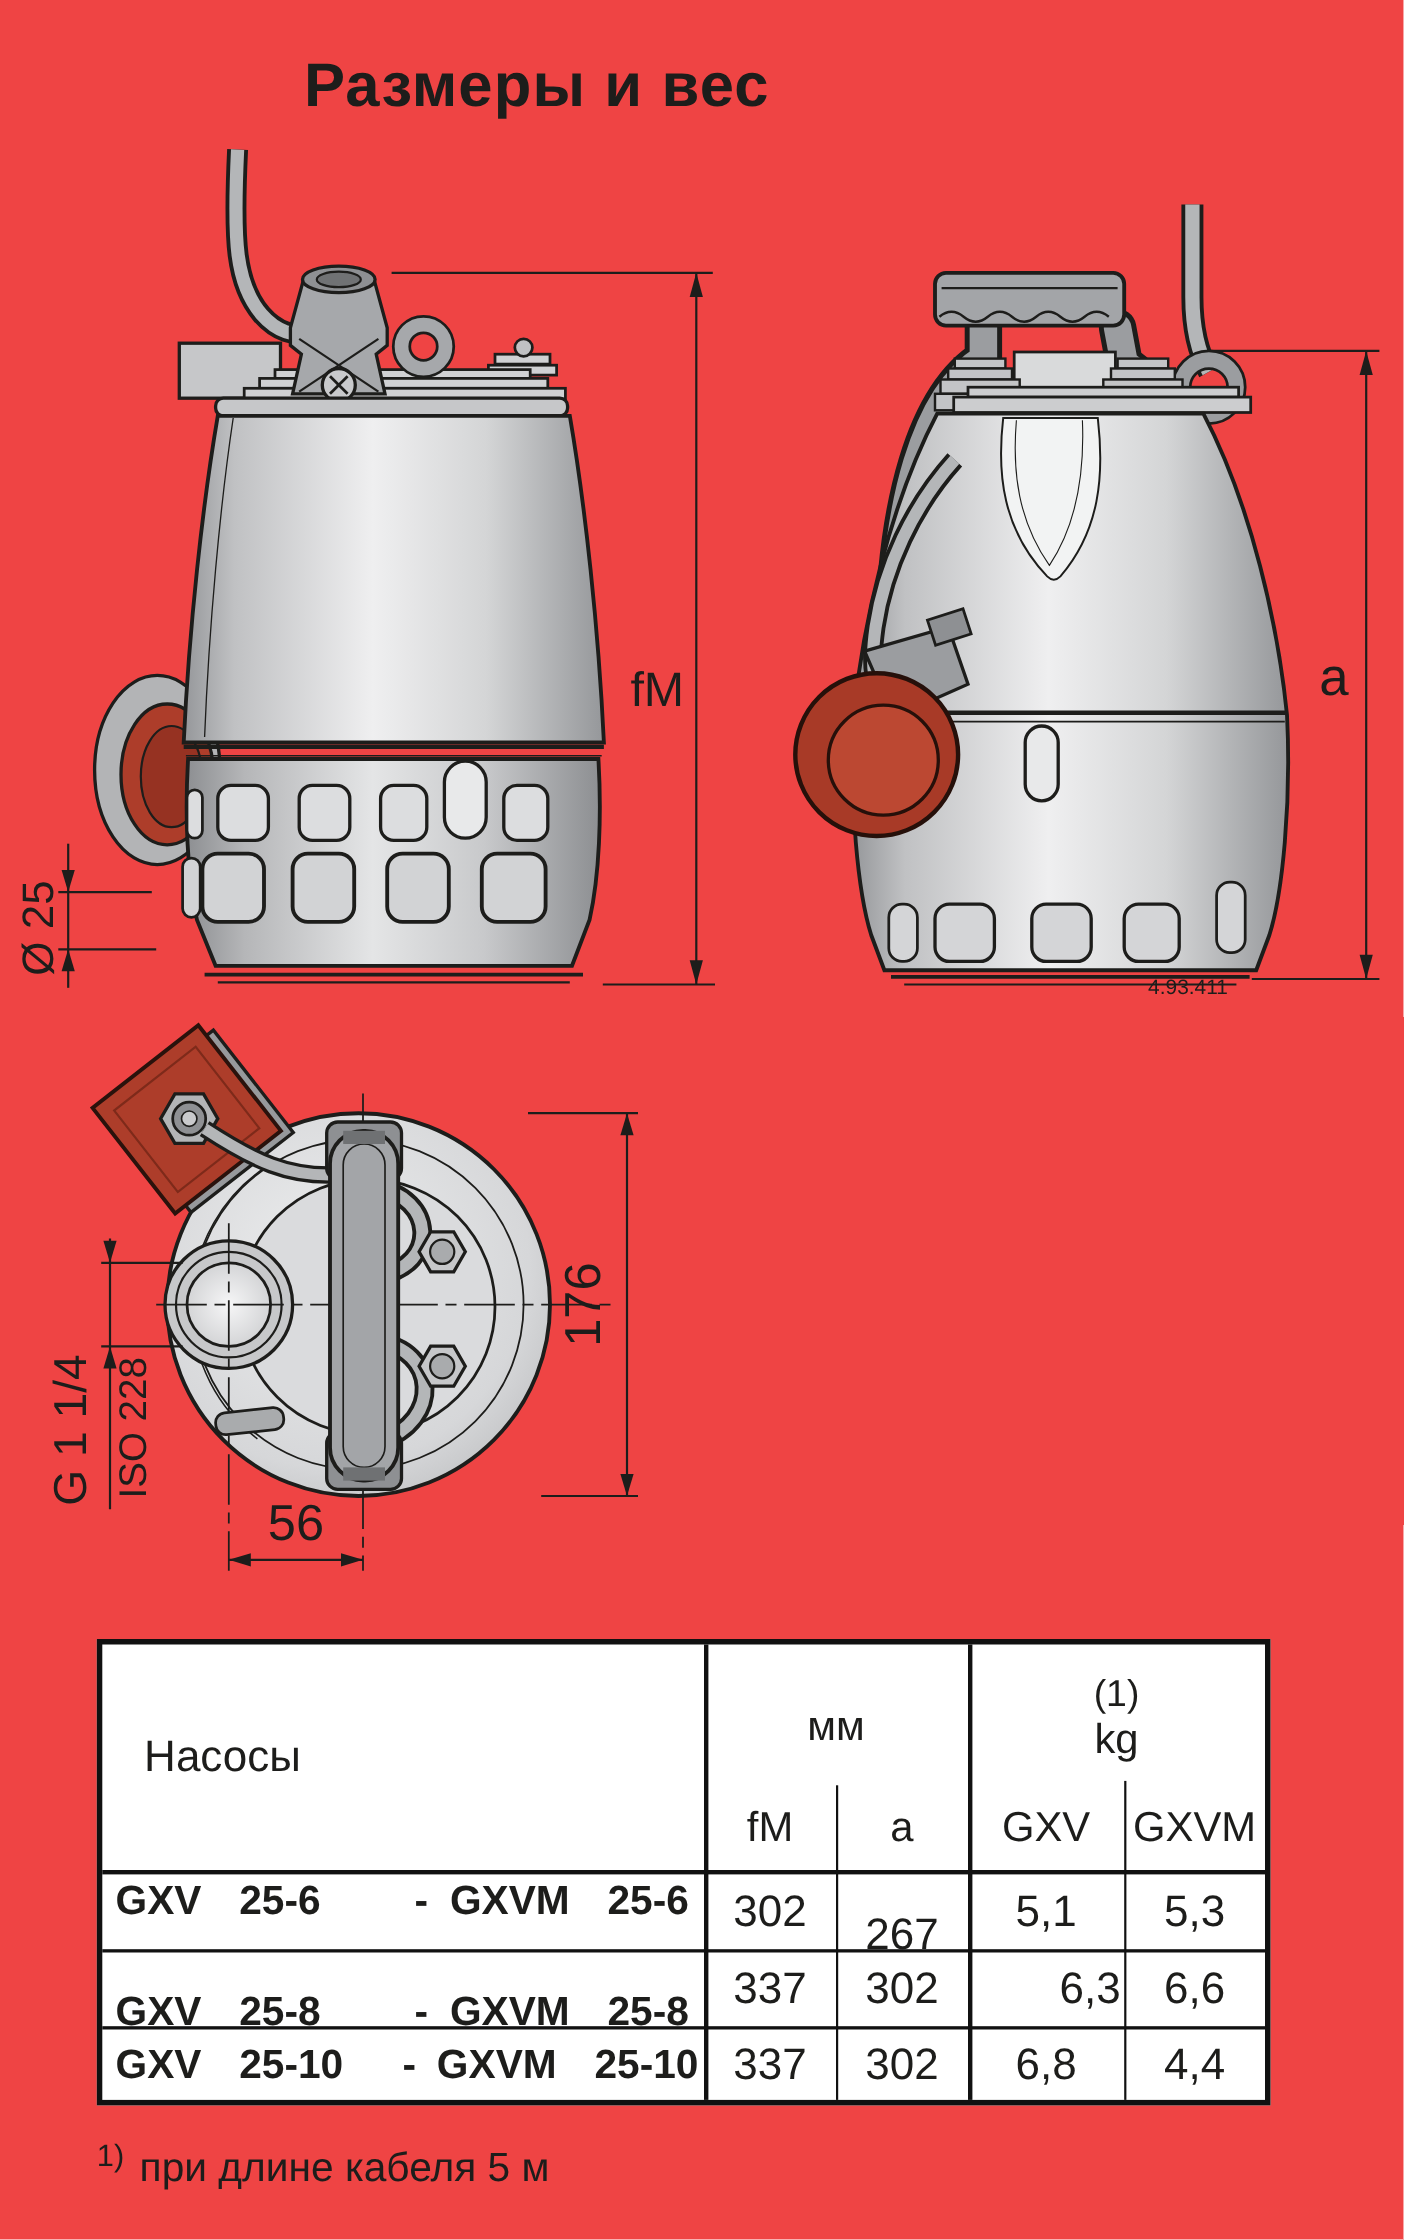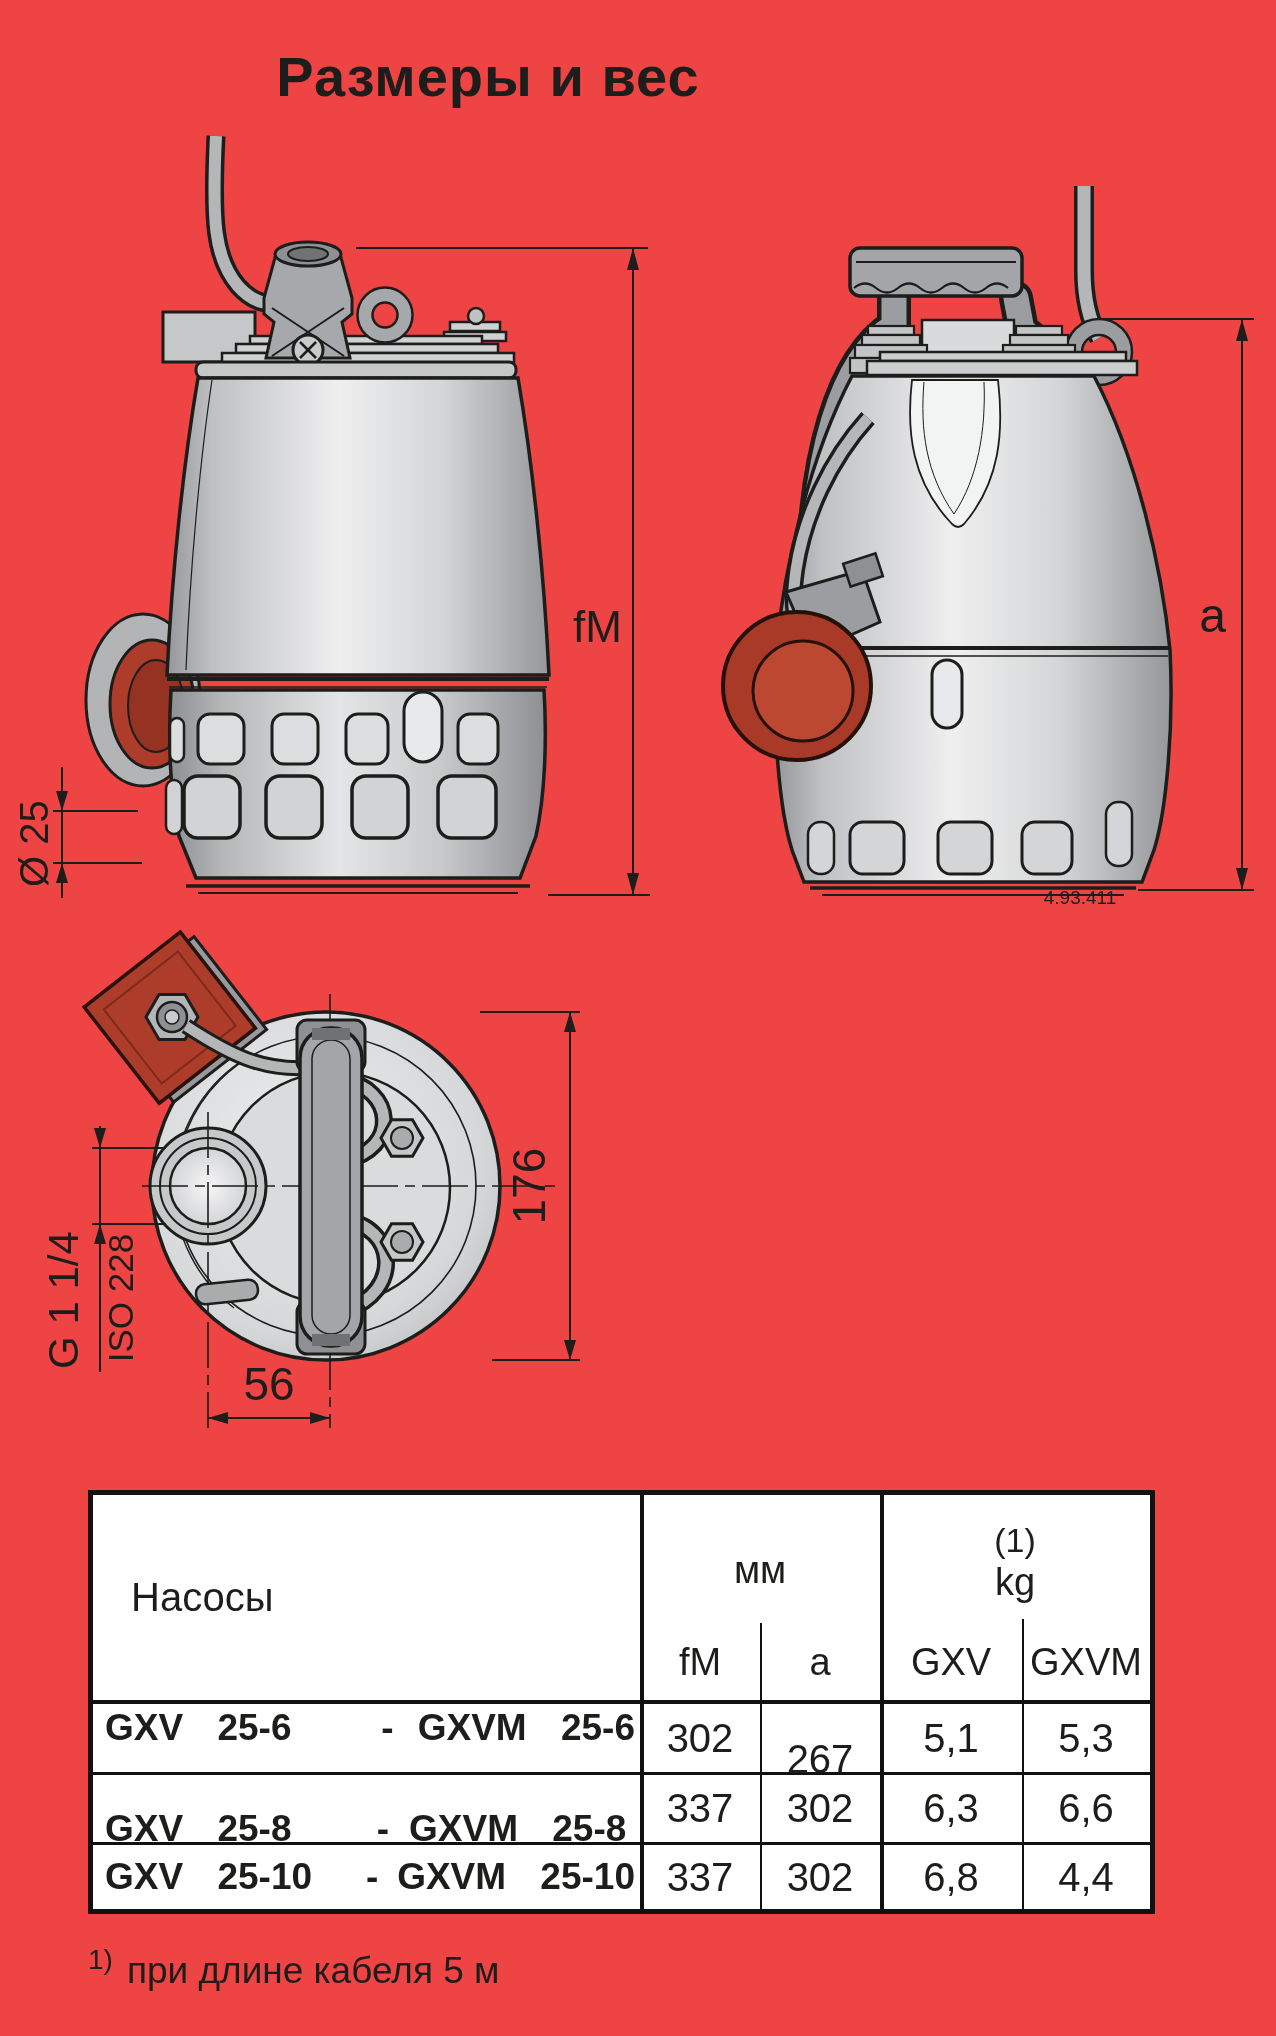--- a/index.html
+++ b/index.html
@@ -351,21 +351,21 @@
     <div class="cell sub" style="left:667px;top:130px;width:120px;height:75px;">
         <span>a</span>
       </div>
     <div class="cell sub" style="left:787px;top:130px;width:142px;height:75px;">
         <span>GXV</span>
       </div>
     <div class="cell sub" style="left:929px;top:130px;width:128px;height:75px;">
         <span>GXVM</span>
       </div>
 
-    <div class="cell row-name" style="left:12px;top:209px;width:530px;height:48px;justify-content:space-between;">
+    <div class="cell row-name" style="left:12px;top:209px;width:530px;height:48px;justify-content:flex-start;">
       <span style="width:252px;">GXV 25-6</span>
       <span style="width:52px;text-align:center;">-</span>
       <span>GXVM 25-6</span>
     </div>
     <div class="cell num" style="left:547px;top:209px;width:120px;height:68px;">
         <span>302</span>
       </div>
     <div class="cell num" style="left:667px;top:209px;width:120px;height:68px;margin-top:21px;">
         <span>267</span>
       </div>
@@ -380,21 +380,21 @@
       <span style="width:252px;">GXV 25-8</span>
       <span style="width:52px;text-align:center;">-</span>
       <span>GXVM 25-8</span>
     </div>
     <div class="cell num" style="left:547px;top:280px;width:120px;height:67px;">
         <span>337</span>
       </div>
     <div class="cell num" style="left:667px;top:280px;width:120px;height:67px;">
         <span>302</span>
       </div>
-    <div class="cell num" style="left:787px;top:280px;width:142px;height:67px;">
+    <div class="cell num" style="left:787px;top:280px;width:142px;height:67px;padding-left:40px;">
         <span>6,3</span>
       </div>
     <div class="cell num" style="left:929px;top:280px;width:128px;height:67px;">
         <span>6,6</span>
       </div>
 
     <div class="cell row-name" style="left:12px;top:350px;width:530px;height:64px;justify-content:flex-start;">
       <span style="width:252px;">GXV 25-10</span>
       <span style="width:52px;text-align:center;">-</span>
       <span>GXVM 25-10</span>

